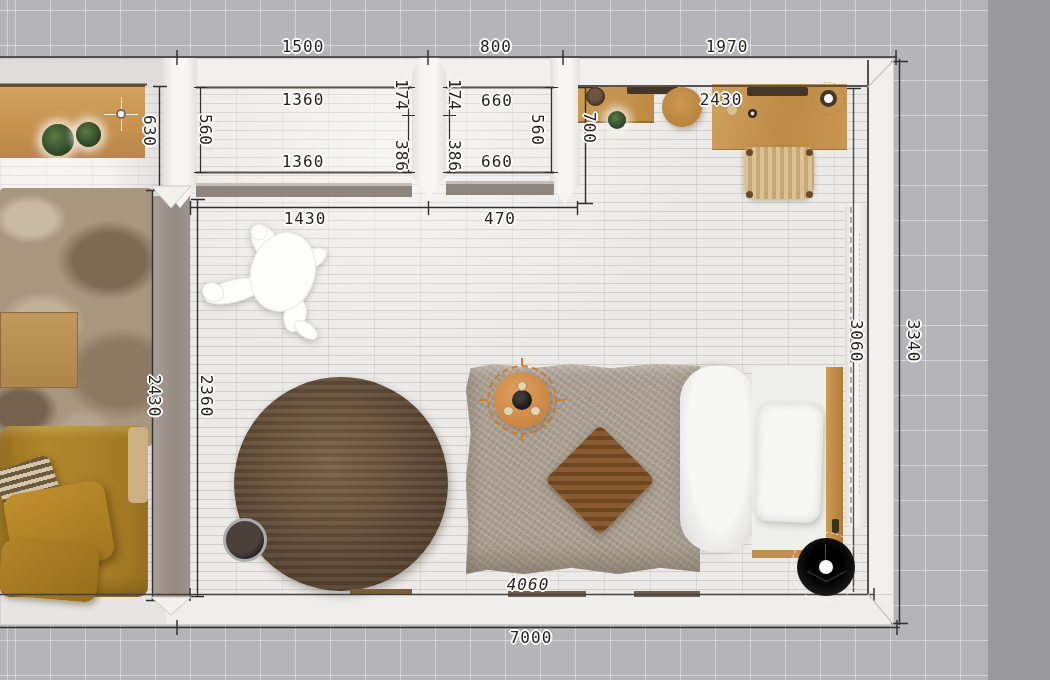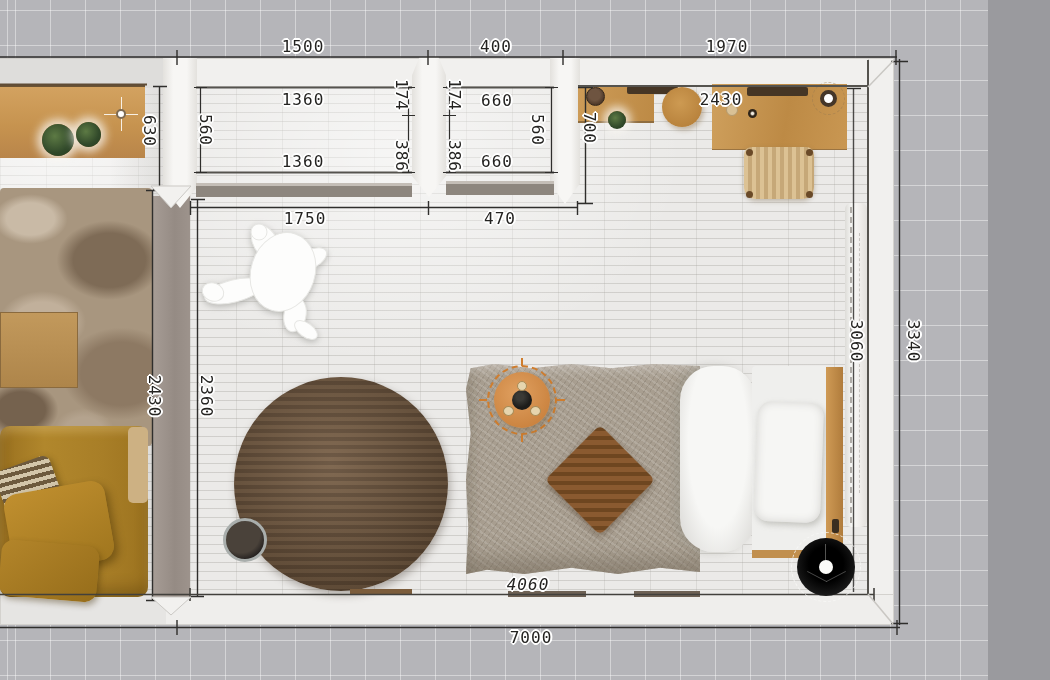--- a/index.html
+++ b/index.html
@@ -185,36 +185,36 @@
     </g>
     <g stroke="#c9c7c3" stroke-width="1.5" fill="none">
       <path d="M868 87 L894 60"></path>
         <path d="M868 594 L893 624"></path>
     </g>
     <polygon points="151,186 191,186 171,208" fill="#f2f1ef" stroke="#cbc9c5"></polygon>
     <polygon points="151,597 191,597 171,615" fill="#f2f1ef" stroke="#cbc9c5"></polygon>
   </svg>
 
   <span class="lbl" style="left:303px;top:47px;">1500</span>
-  <span class="lbl" style="left:496px;top:47px;">400</span>
+  <span class="lbl" style="left:496px;top:47px;">800</span>
   <span class="lbl" style="left:727px;top:47px;">1970</span>
   <span class="lbl" style="left:303px;top:100px;">1360</span>
   <span class="lbl" style="left:497px;top:101px;">660</span>
   <span class="lbl" style="left:721px;top:100px;">2430</span>
   <span class="lbl v" style="left:401px;top:95px;">174</span>
   <span class="lbl v" style="left:454px;top:95px;">174</span>
   <span class="lbl v" style="left:205px;top:130px;">560</span>
   <span class="lbl v" style="left:537px;top:130px;">560</span>
   <span class="lbl v" style="left:149px;top:131px;">630</span>
   <span class="lbl v" style="left:589px;top:128px;">700</span>
   <span class="lbl" style="left:303px;top:162px;">1360</span>
   <span class="lbl" style="left:497px;top:162px;">660</span>
   <span class="lbl v" style="left:401px;top:156px;">386</span>
   <span class="lbl v" style="left:454px;top:156px;">386</span>
-  <span class="lbl" style="left:305px;top:219px;">1750</span>
+  <span class="lbl" style="left:305px;top:219px;">1430</span>
   <span class="lbl" style="left:500px;top:219px;">470</span>
   <span class="lbl v" style="left:154px;top:396px;">2430</span>
   <span class="lbl v" style="left:206px;top:396px;">2360</span>
   <span class="lbl v" style="left:856px;top:341px;">3060</span>
   <span class="lbl v" style="left:913px;top:341px;">3340</span>
   <span class="lbl" style="left:528px;top:585px;font-style:italic;">4060</span>
   <span class="lbl" style="left:531px;top:638px;">7000</span>
 </div>
 
 </body></html>

